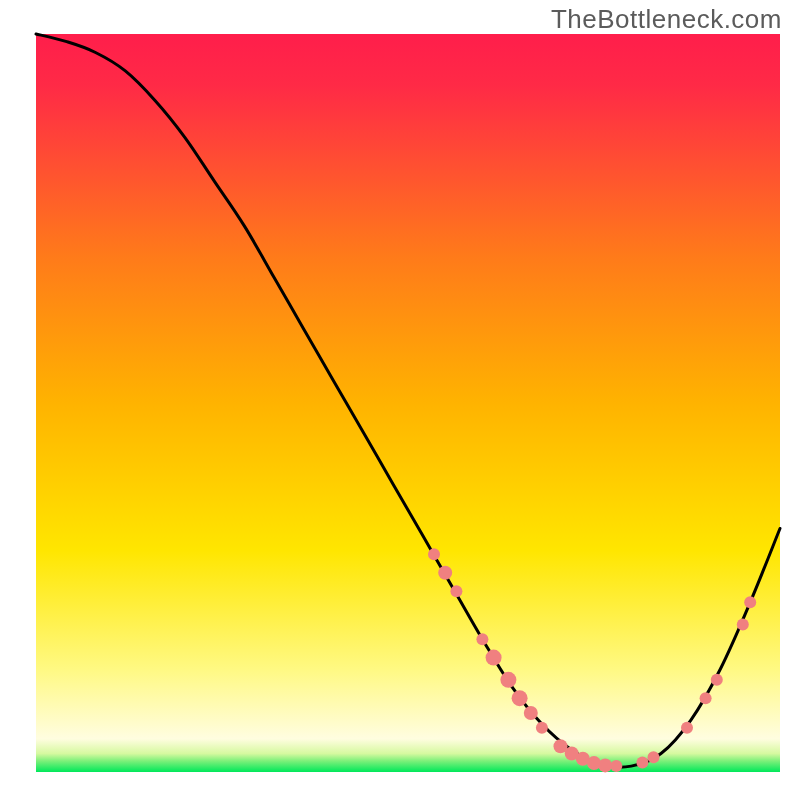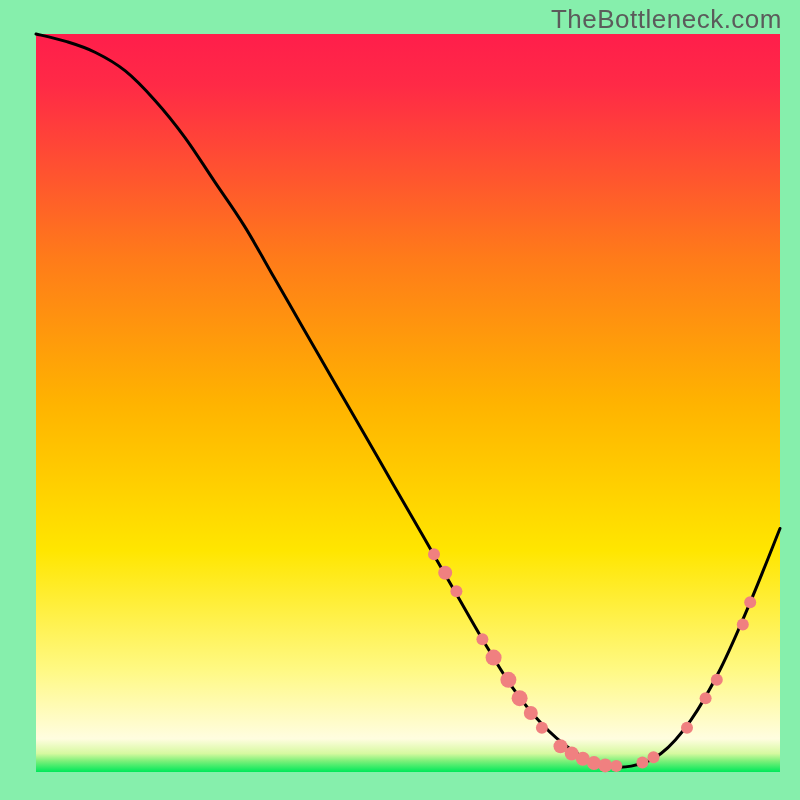--- a/index.html
+++ b/index.html
@@ -7,21 +7,21 @@
     padding: 0;
     width: 800px;
     height: 800px;
     background: #000000;
     overflow: hidden;
   }
   .chart-container {
     position: relative;
     width: 800px;
     height: 800px;
-    background: #86efac;
+    background: #ffffff;
   }
   .watermark {
     position: absolute;
     top: 4px;
     right: 18px;
     font-family: Arial, Helvetica, sans-serif;
     font-size: 26px;
     font-weight: 500;
     color: #5b5b5b;
     letter-spacing: 0.5px;

